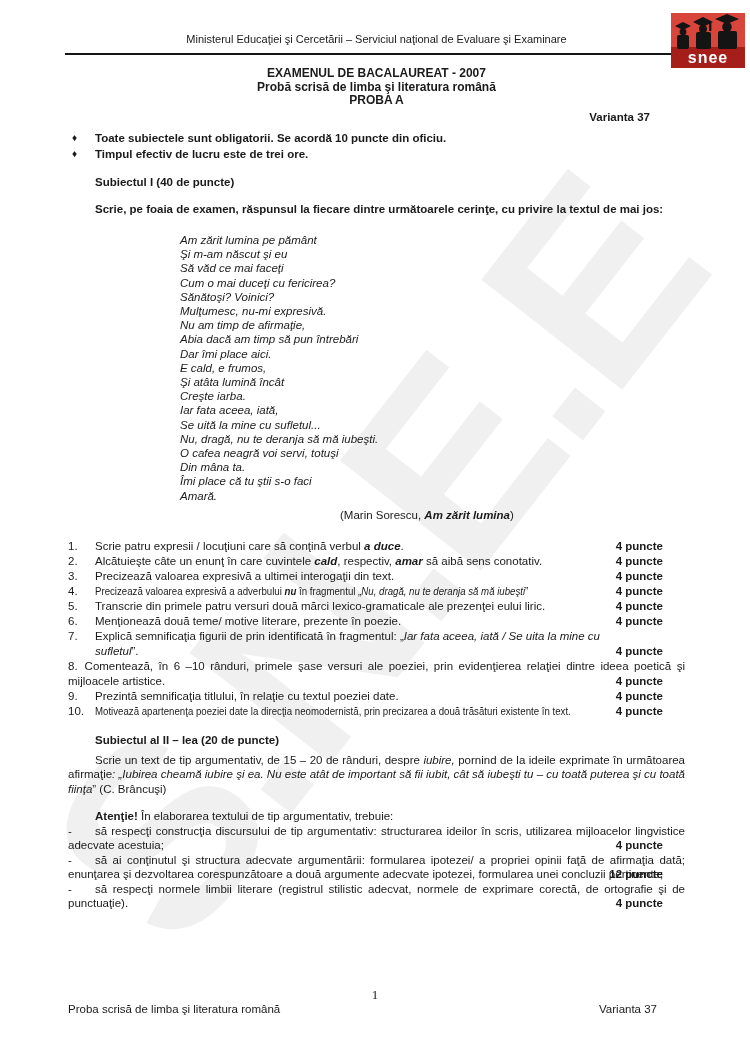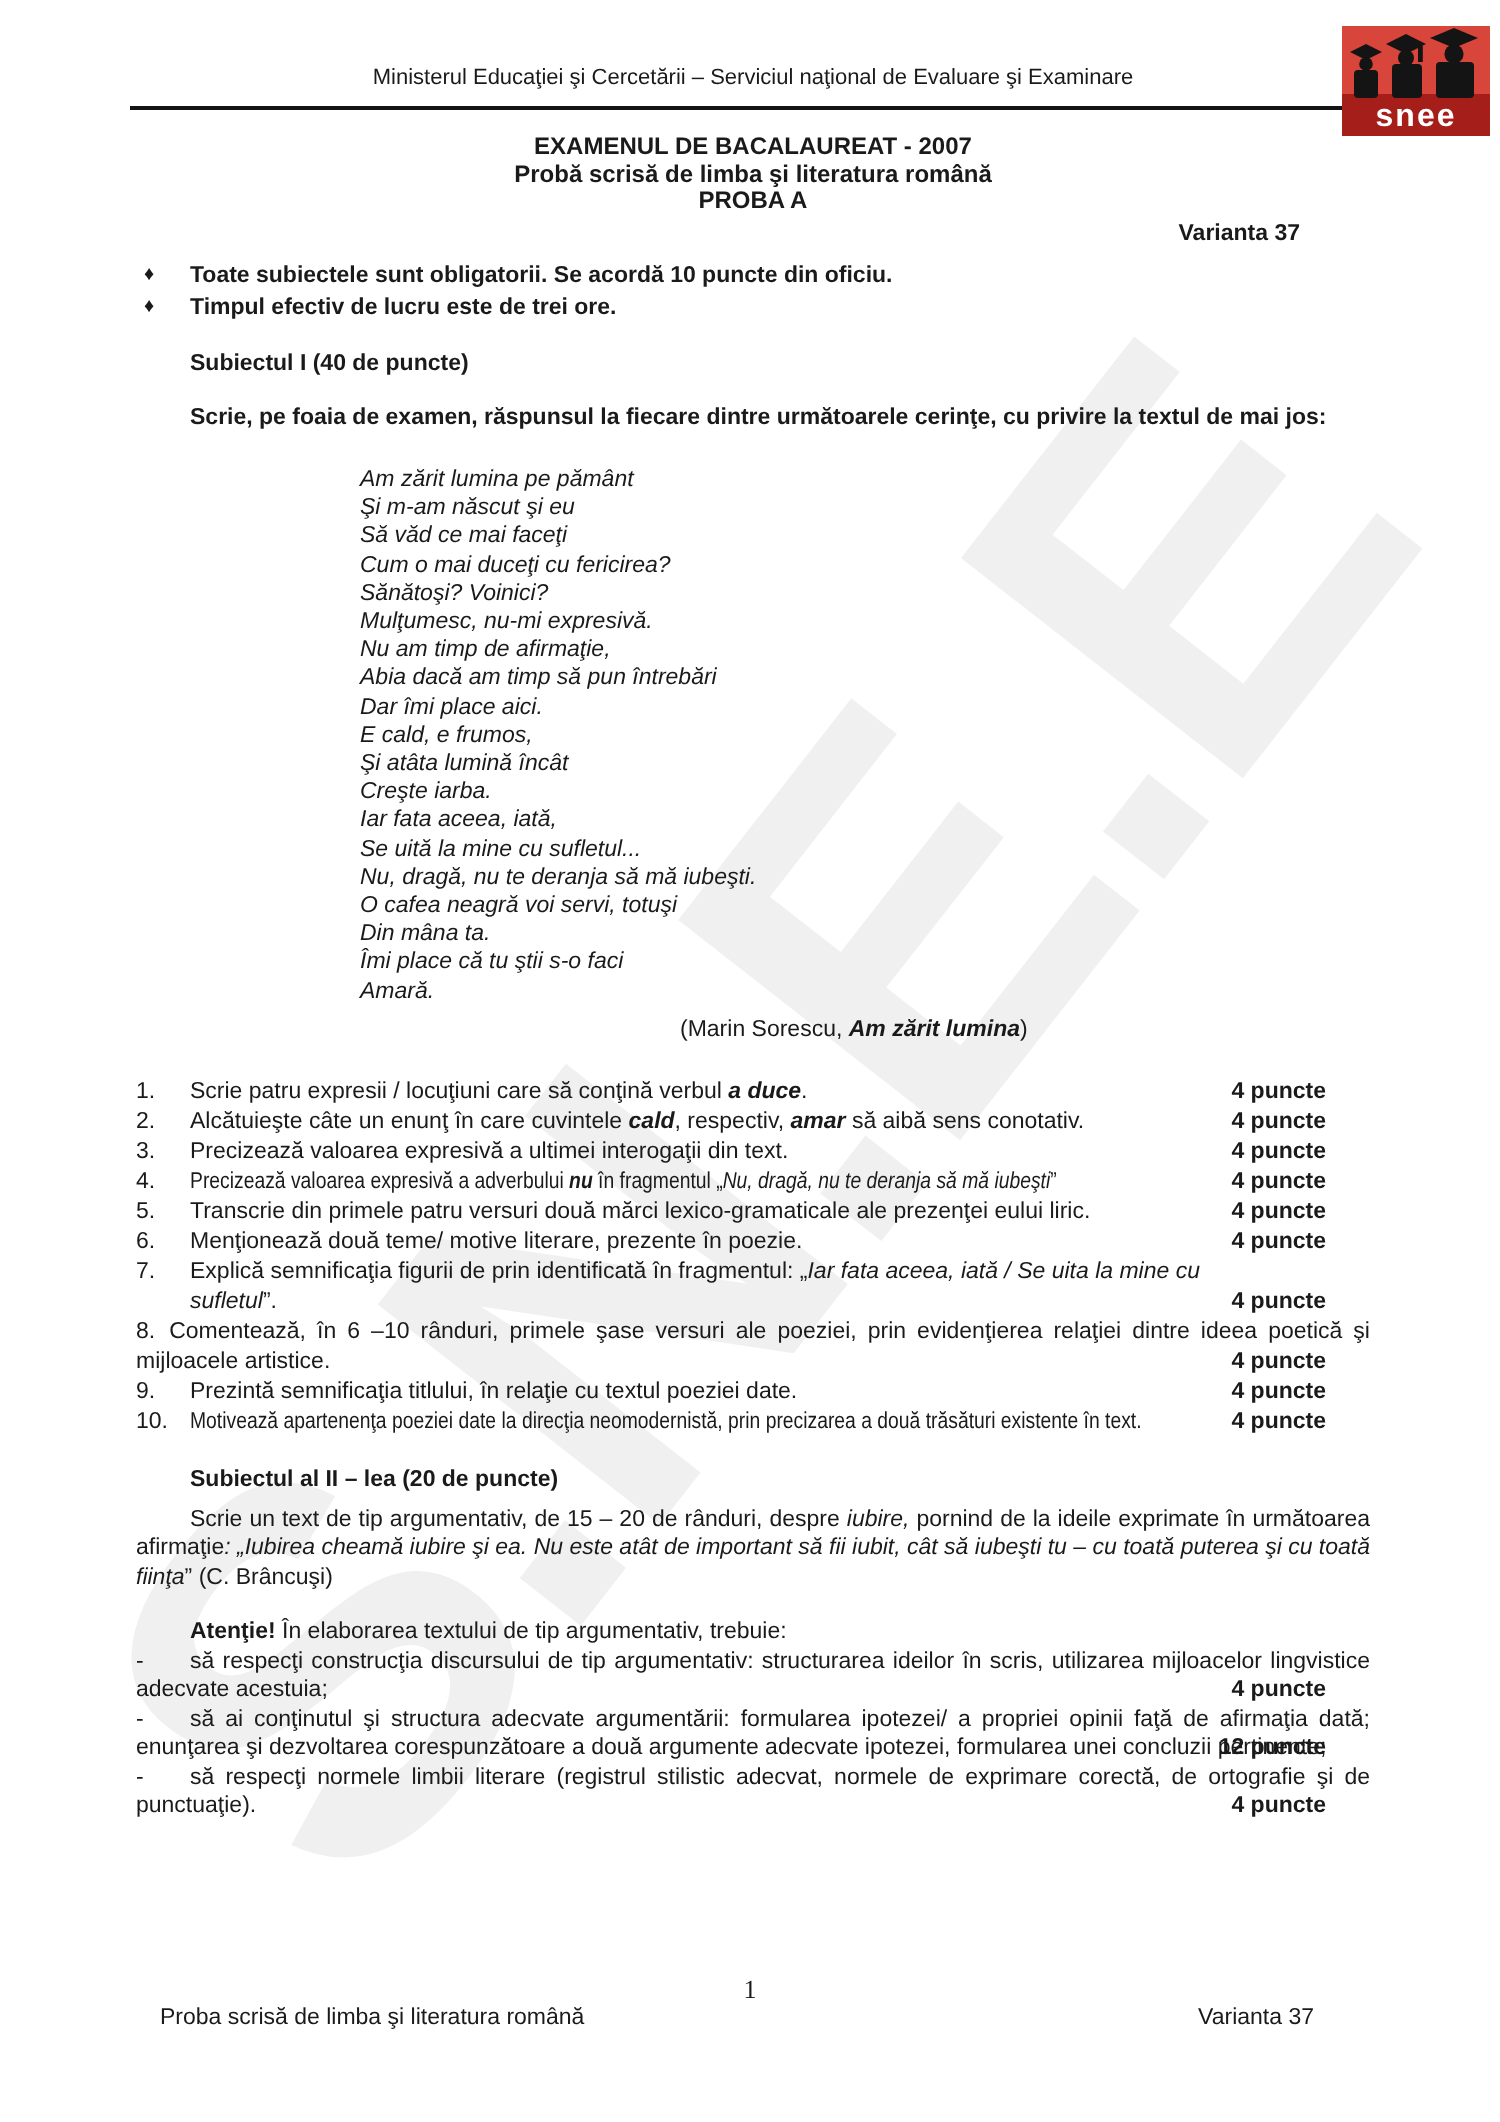--- a/index.html
+++ b/index.html
@@ -54,21 +54,21 @@
 
   
   .intro2{margin-top:6px;font-size:11.5px;line-height:14.5px;text-align:justify;text-indent:27px;}
   .attention{margin-top:13px;font-size:11.5px;line-height:14.5px;text-indent:27px;}
   .req{position:relative;font-size:11.5px;line-height:14.5px;text-align:justify;}
   .req .dash{display:inline-block;width:27px;}
   .req .req-pts{position:absolute;right:22px;bottom:0;font-weight:bold;}
 
   
   .page-num{position:absolute;left:0;right:0;top:987px;text-align:center;font-family:"Liberation Serif",serif;font-size:13px;z-index:1;}
-  .footer-row{position:absolute;left:80px;right:65px;top:1003px;font-size:11.5px;z-index:1;}
+  .footer-row{position:absolute;left:68px;right:65px;top:1003px;font-size:11.5px;z-index:1;}
   .footer-left{float:left;}
   .footer-right{float:right;padding-right:28px;}
 </style>
 </head>
 <body>
 
 <div class="page">
 
   <div class="watermark">S.N.E.E</div>
 

